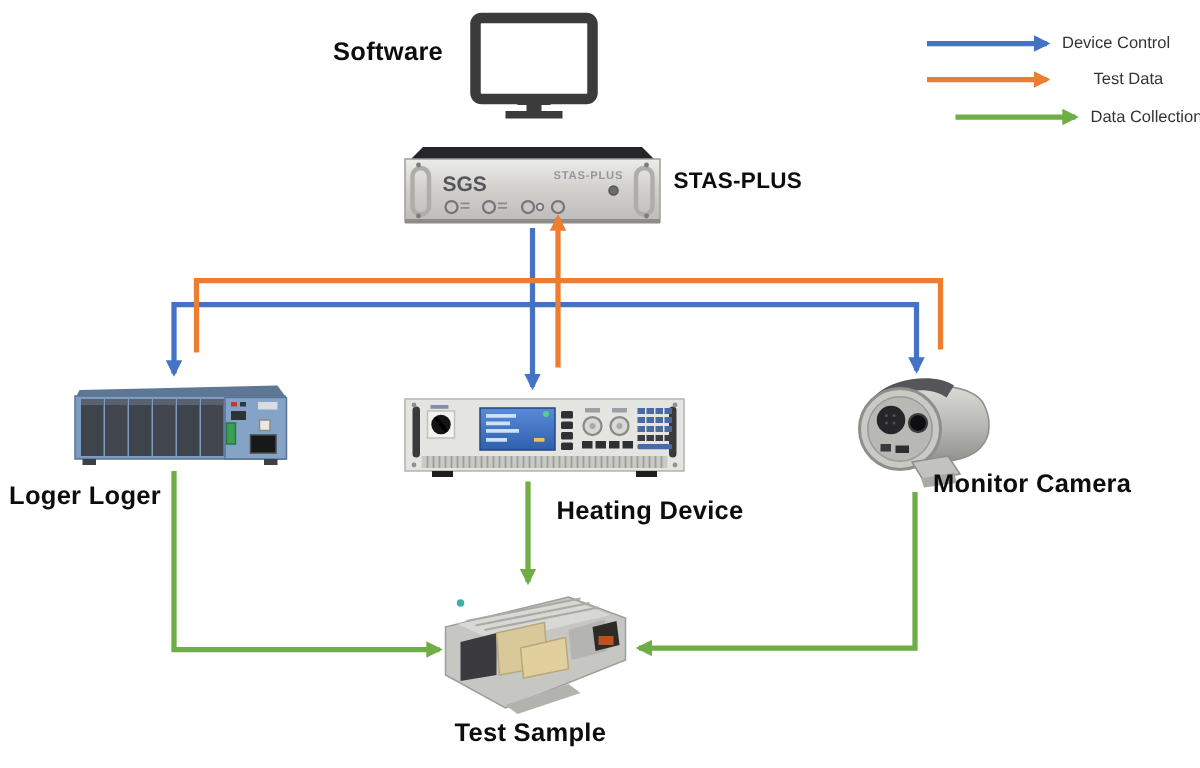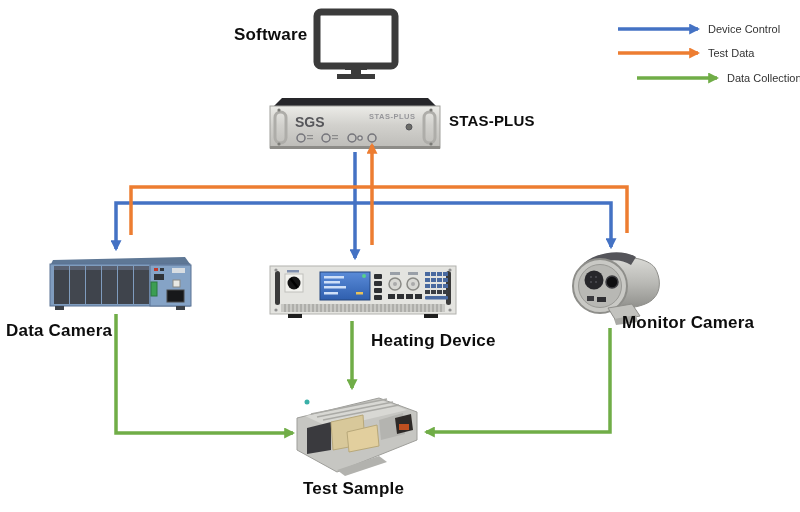--- a/index.html
+++ b/index.html
@@ -233,33 +233,33 @@
     <path d="M352,321 V388" stroke="#70AD47" stroke-width="3.5" fill="none" marker-end="url(#ag)"></path>
     <path d="M610,328 V432 H426" stroke="#70AD47" stroke-width="3.5" fill="none" marker-end="url(#ag)"></path>
   </svg>
 
   <div class="legend-row" style="left:616px;top:22px;">
     <svg class="legend-swatch" viewBox="0 0 92 14">
       <path d="M2,7 H82" stroke="#4472C4" stroke-width="3.5" fill="none" marker-end="url(#ab)"></path>
     </svg>
     <span class="legend-label">Device Control</span>
   </div>
-  <div class="legend-row" style="left:616px;top:46px;">
+  <div class="legend-row" style="left:616px;top:46px;gap:21px;">
     <svg class="legend-swatch" viewBox="0 0 92 14">
       <path d="M2,7 H82" stroke="#ED7D31" stroke-width="3.5" fill="none" marker-end="url(#ao)"></path>
     </svg>
     <span class="legend-label">Test Data</span>
   </div>
   <div class="legend-row" style="left:635px;top:71px;">
     <svg class="legend-swatch" viewBox="0 0 92 14">
       <path d="M2,7 H82" stroke="#70AD47" stroke-width="3.5" fill="none" marker-end="url(#ag)"></path>
     </svg>
     <span class="legend-label">Data Collection</span>
   </div>
 
-  <div class="node-label" style="left:222px;top:25px;margin-left:12px;">Software</div>
+  <div class="node-label" style="left:222px;top:25px;">Software</div>
   <div class="node-label" style="left:449px;top:112px;font-size:15px;">STAS-PLUS</div>
-  <div class="node-label" style="left:6px;top:321px;">Data Camera</div>
+  <div class="node-label" style="left:6px;top:321px;">Loger Loger</div>
   <div class="node-label" style="left:371px;top:331px;text-align:center;">Heating Device</div>
   <div class="node-label" style="left:622px;top:313px;">Monitor Camera</div>
   <div class="node-label" style="left:303px;top:479px;">Test Sample</div>
 
 </div>
 
 </body></html>

